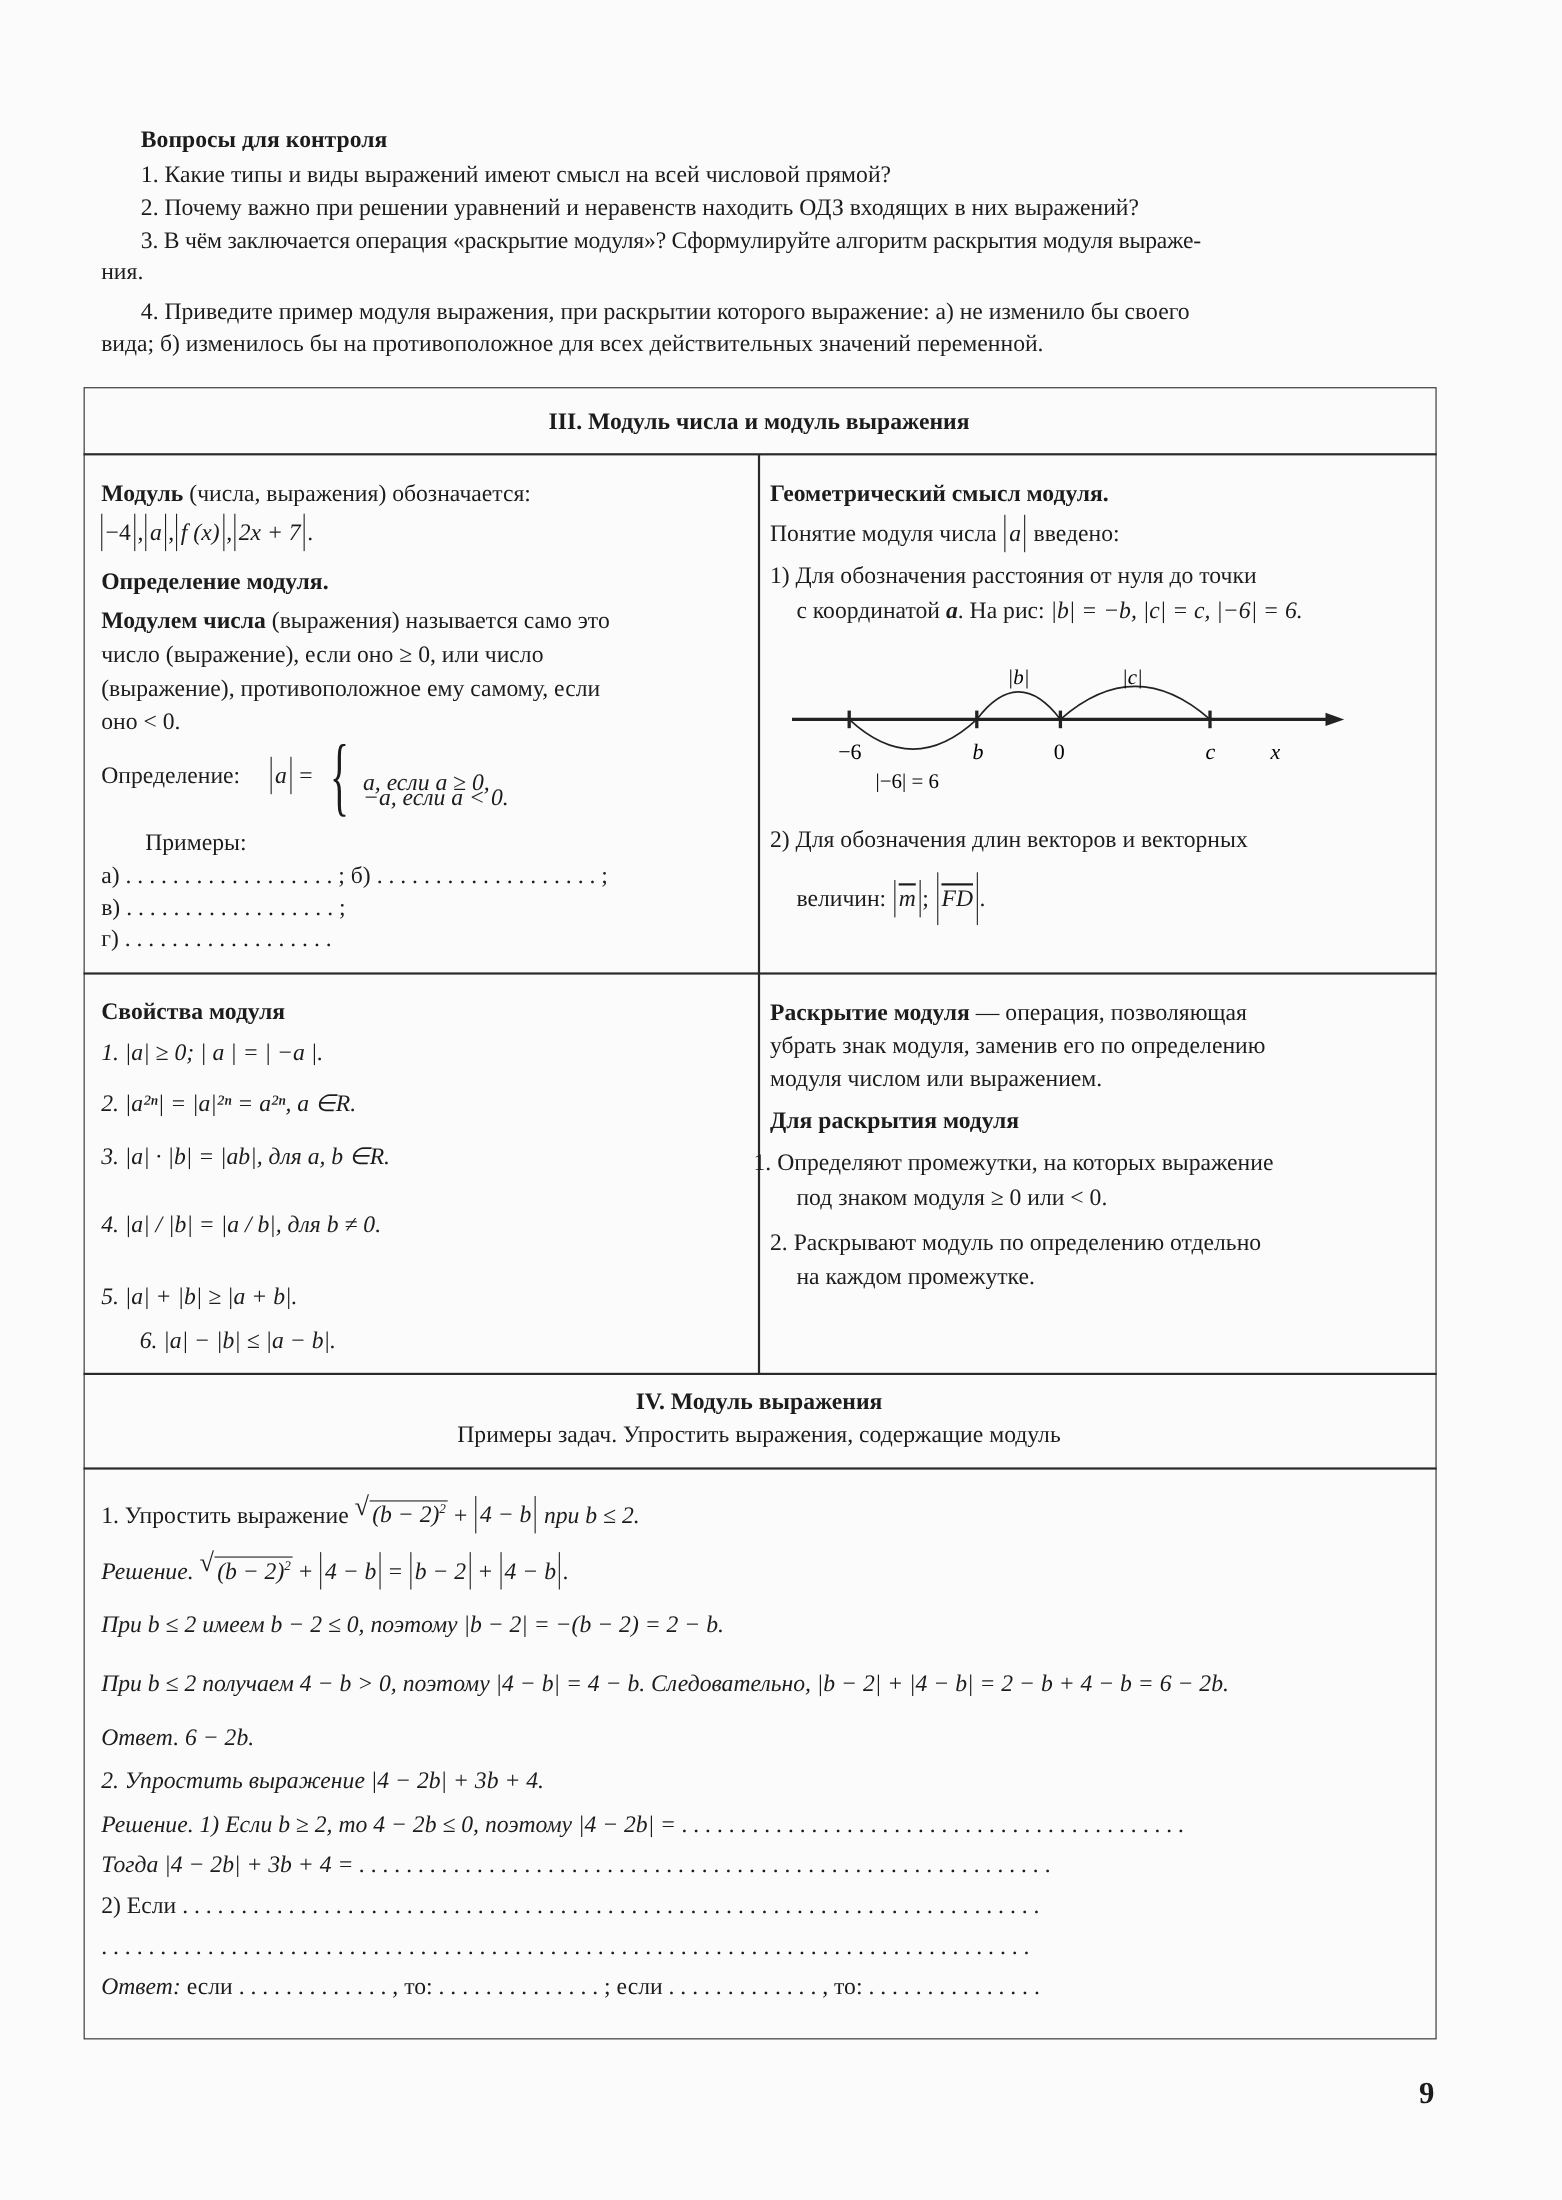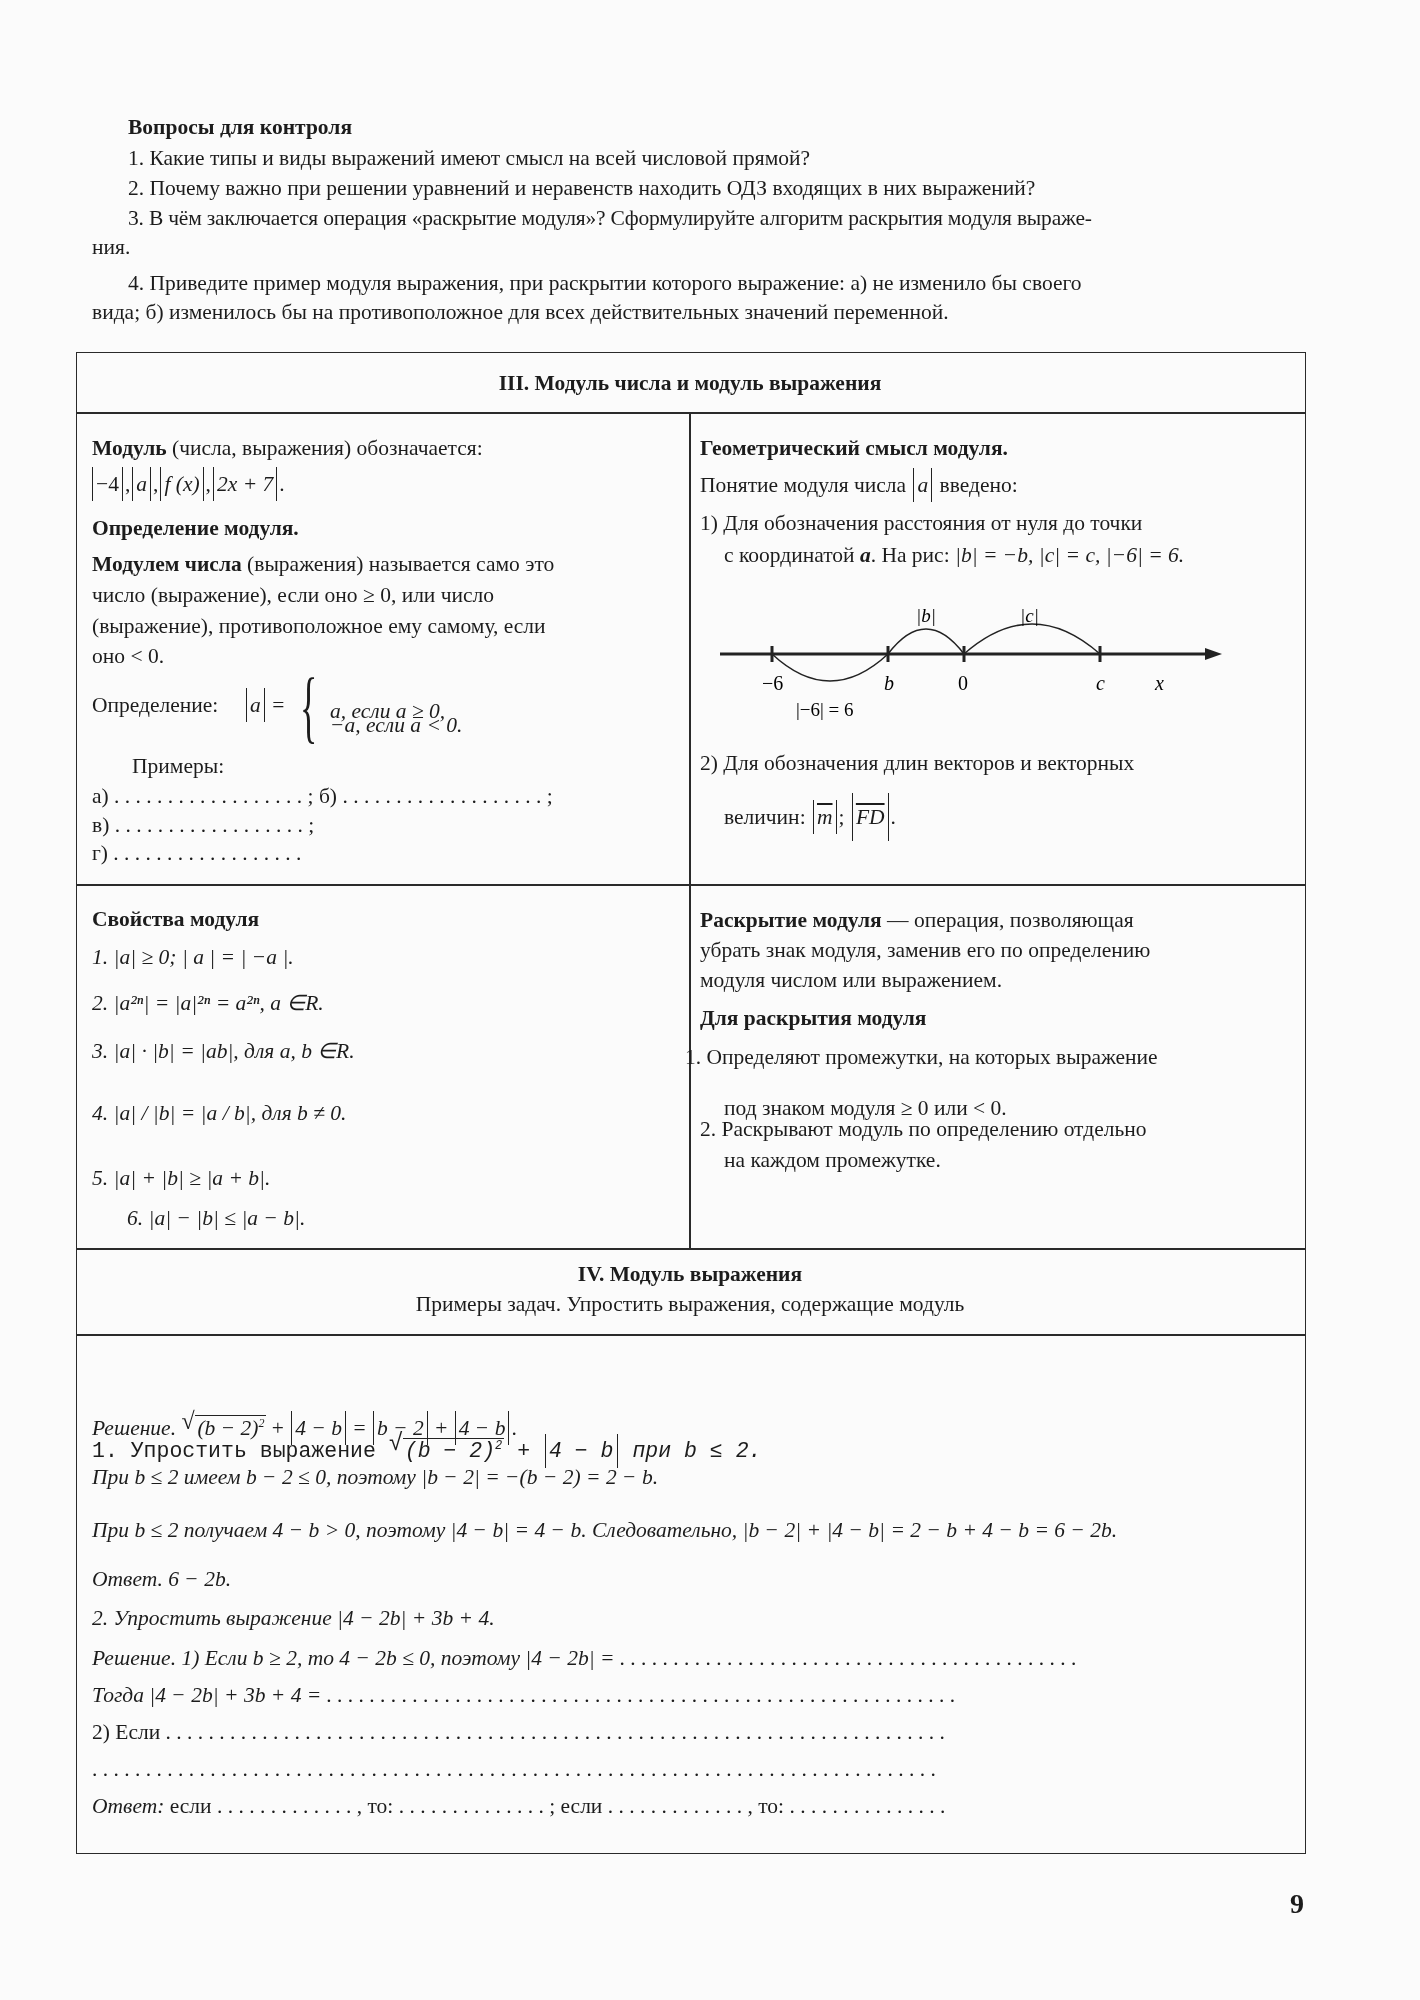--- a/index.html
+++ b/index.html
@@ -115,28 +115,28 @@
 <div class="abs txt it" style="left:92px;top:1163px;">5. |a| + |b| ≥ |a + b|.</div>
 <div class="abs txt it" style="left:92px;top:1203px;margin-left:35px;">6. |a| − |b| ≤ |a − b|.</div>
 
 <div class="abs txt" style="left:700px;top:905px;">
   <span class="b">Раскрытие модуля</span><span> — операция, позволяющая</span>
 </div>
 <div class="abs txt" style="left:700px;top:935px;">убрать знак модуля, заменив его по определению</div>
 <div class="abs txt" style="left:700px;top:965px;">модуля числом или выражением.</div>
 <div class="abs txt b" style="left:700px;top:1003px;">Для раскрытия модуля</div>
 <div class="abs txt" style="left:685px;top:1042px;">1. Определяют промежутки, на которых выражение</div>
-<div class="abs txt" style="left:724px;top:1073px;margin-top:20px;">под знаком модуля ≥ 0 или &lt; 0.</div>
+<div class="abs txt" style="left:724px;top:1073px;">под знаком модуля ≥ 0 или &lt; 0.</div>
 <div class="abs txt" style="left:700px;top:1114px;">2. Раскрывают модуль по определению отдельно</div>
 <div class="abs txt" style="left:724px;top:1145px;">на каждом промежутке.</div>
 
 <div class="abs txt b center" style="left:76px;top:1259px;width:1228px;">IV. Модуль выражения</div>
 <div class="abs txt center" style="left:76px;top:1289px;width:1228px;">Примеры задач. Упростить выражения, содержащие модуль</div>
 
-<div class="abs txt" style="left:92px;top:1431px;font-family:Liberation Mono, monospace;">
+<div class="abs txt" style="left:92px;top:1357px;">
   <span>1. Упростить выражение </span><span class="sqrt"><span class="rad">(b − 2)<sup>2</sup></span></span> + <span class="mod tall">4 − b</span><span class="it"> при b ≤ 2.</span>
 </div>
 <div class="abs txt" style="left:92px;top:1408px;">
   <i>Решение.</i> <span class="sqrt"><span class="rad">(b − 2)<sup>2</sup></span></span> + <span class="mod tall">4 − b</span> = <span class="mod tall">b − 2</span> + <span class="mod tall">4 − b</span>.
 </div>
 <div class="abs txt it" style="left:92px;top:1462px;">При b ≤ 2 имеем b − 2 ≤ 0, поэтому |b − 2| = −(b − 2) = 2 − b.</div>
 <div class="abs txt it" style="left:92px;top:1515px;">При b ≤ 2 получаем 4 − b &gt; 0, поэтому |4 − b| = 4 − b. Следовательно, |b − 2| + |4 − b| = 2 − b + 4 − b = 6 − 2b.</div>
 <div class="abs txt" style="left:92px;top:1564px;">
   <i>Ответ.</i><i> 6 − 2b.</i>
 </div>

